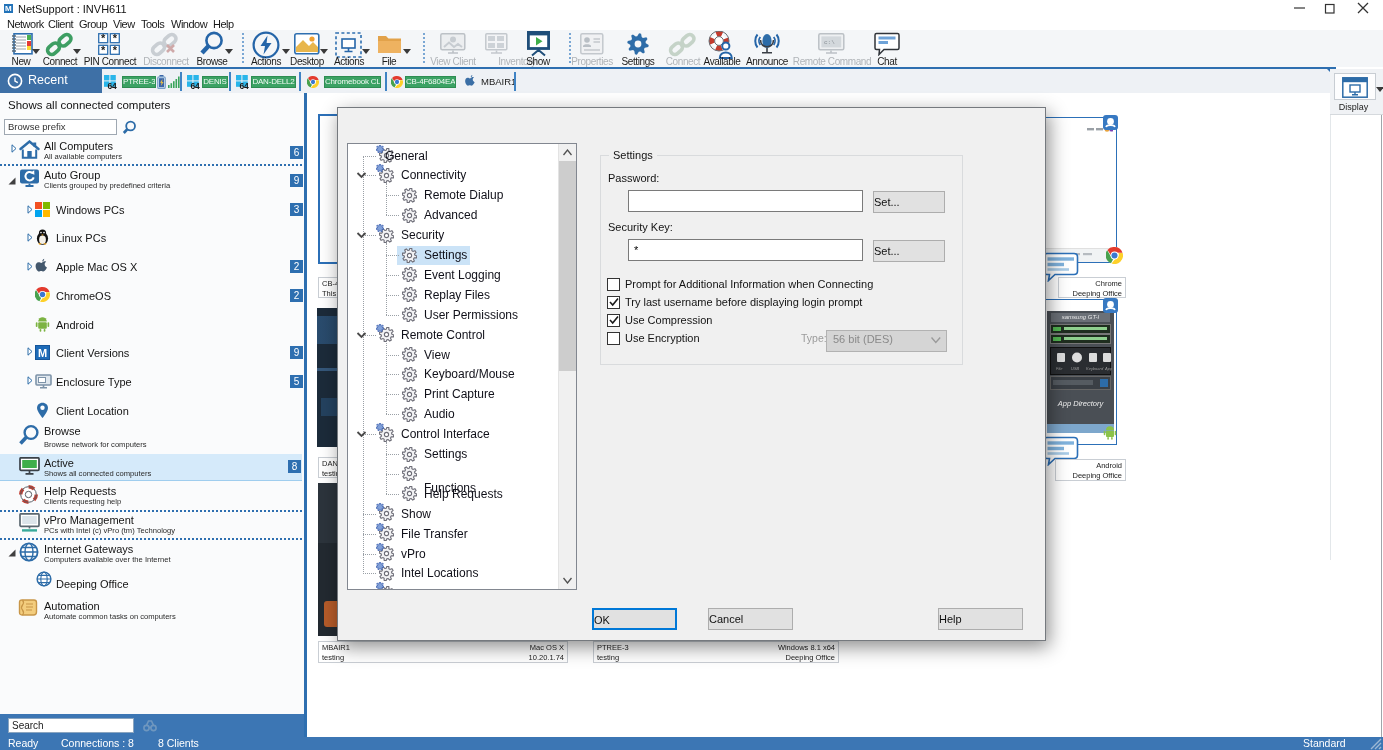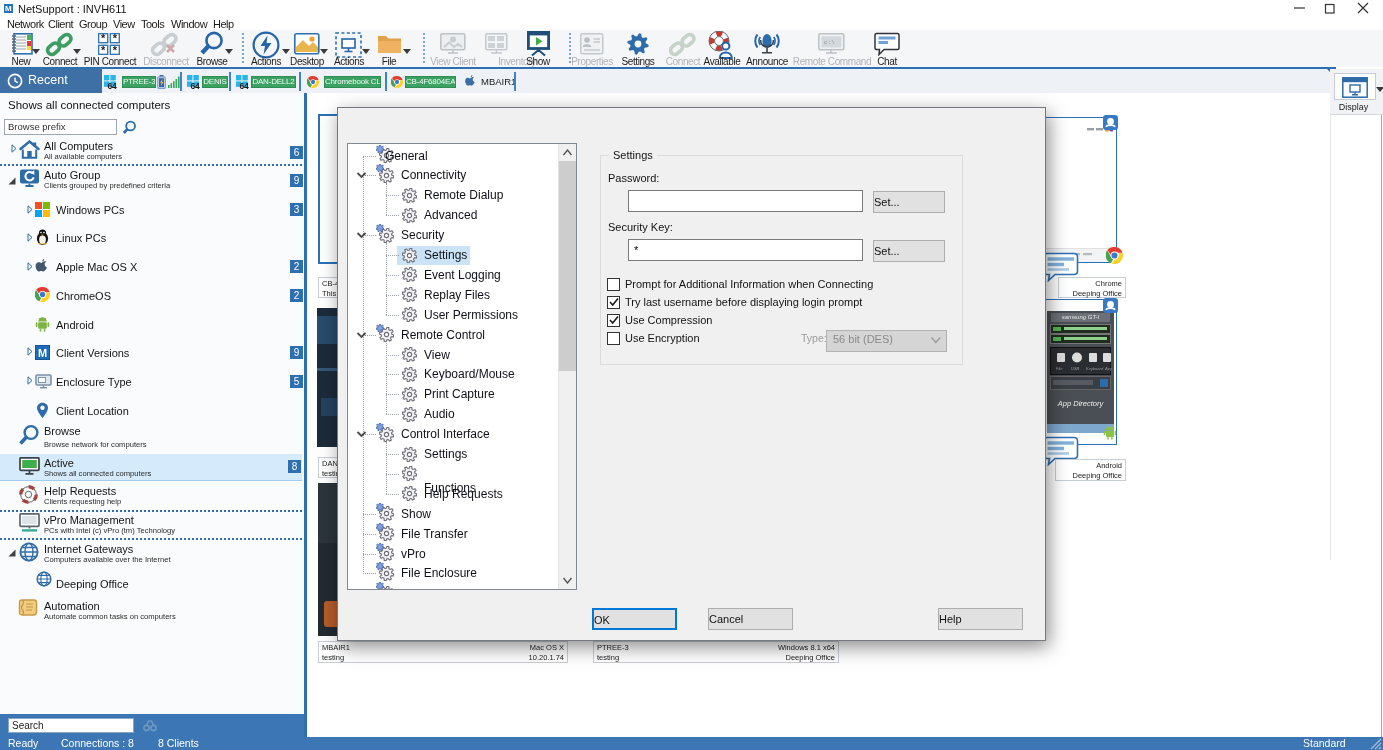--- a/index.html
+++ b/index.html
@@ -819,21 +819,21 @@
         <use href="#gear7"></use>
       </svg>
 <div class="trow" style="left:53px;top:402.5px">vPro</div>
 <div class="abs" style="left:15px;top:429.4px;width:13px;height:1px;border-top:1px dotted #9aa0a6;"></div>
 <svg class="abs" style="left:31px;top:421.9px" width="15" height="15">
         <use href="#gear15"></use>
       </svg>
 <svg class="abs" style="left:28px;top:418.4px" width="8" height="8" viewBox="0 0 7 7">
         <use href="#gear7"></use>
       </svg>
-<div class="trow" style="left:53px;top:422.4px">File Enclosure</div>
+<div class="trow" style="left:53px;top:422.4px">Intel Locations</div>
 <svg class="abs" style="left:31px;top:441.8px" width="15" height="15">
         <use href="#gear15"></use>
       </svg>
 <svg class="abs" style="left:28px;top:438.3px" width="8" height="8" viewBox="0 0 7 7">
         <use href="#gear7"></use>
       </svg>
 <div class="abs" style="right:0;top:0;width:17px;height:100%;background:#f0f0f0;border-left:1px solid #e3e3e3;">
   <svg class="abs" style="left:4px;top:5px" width="9" height="7">
           <path d="M0.5 6 L4.5 1 L8.5 6" fill="none" stroke="#505050" stroke-width="1.3"></path>
         </svg>

